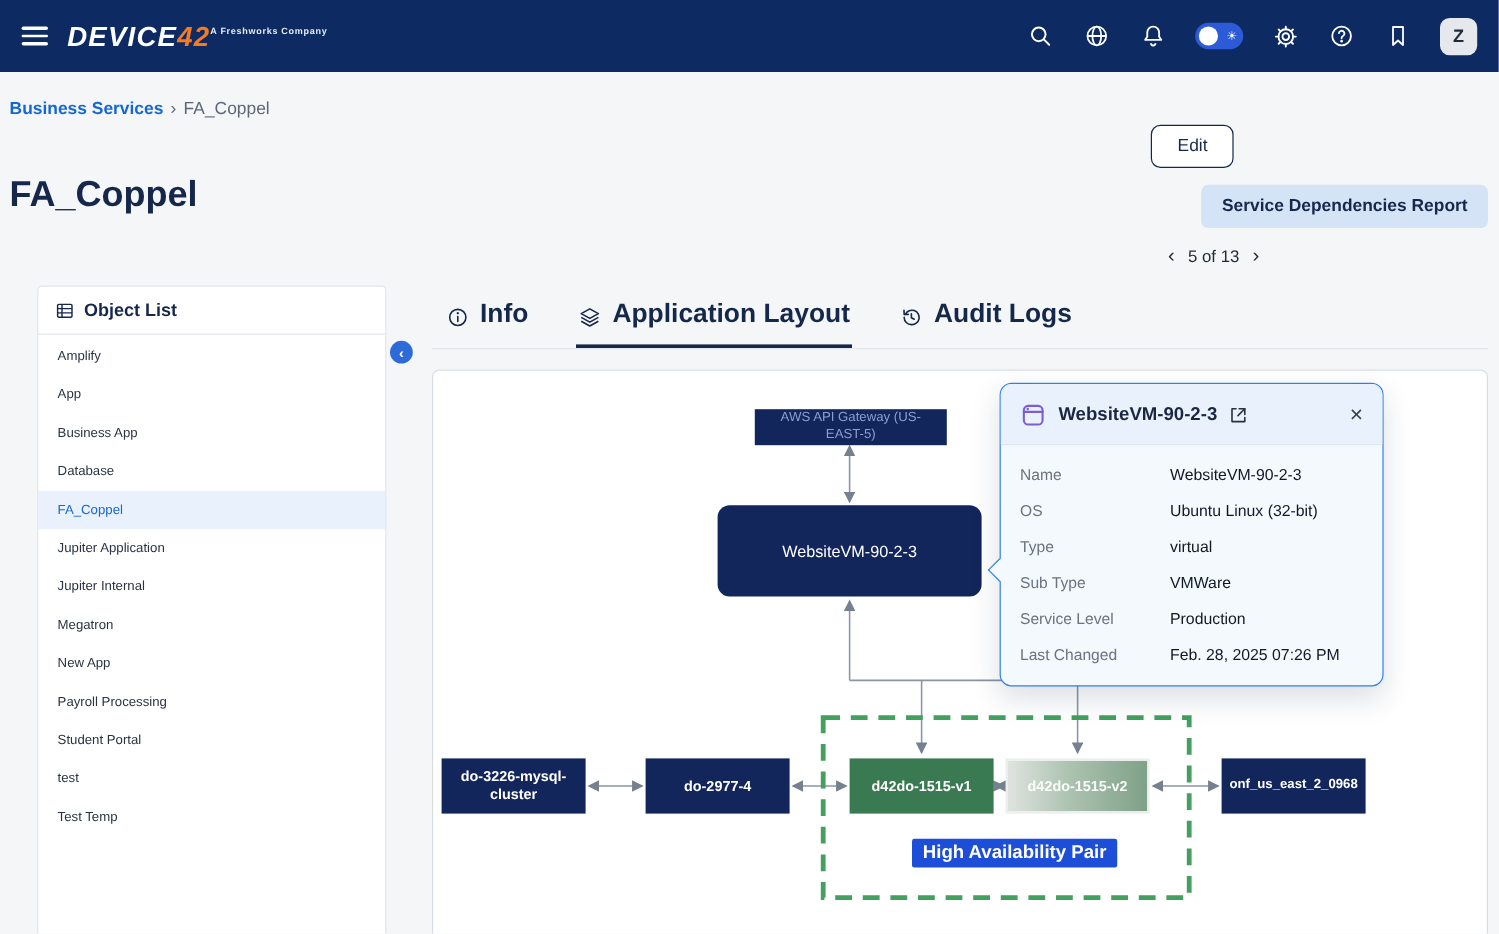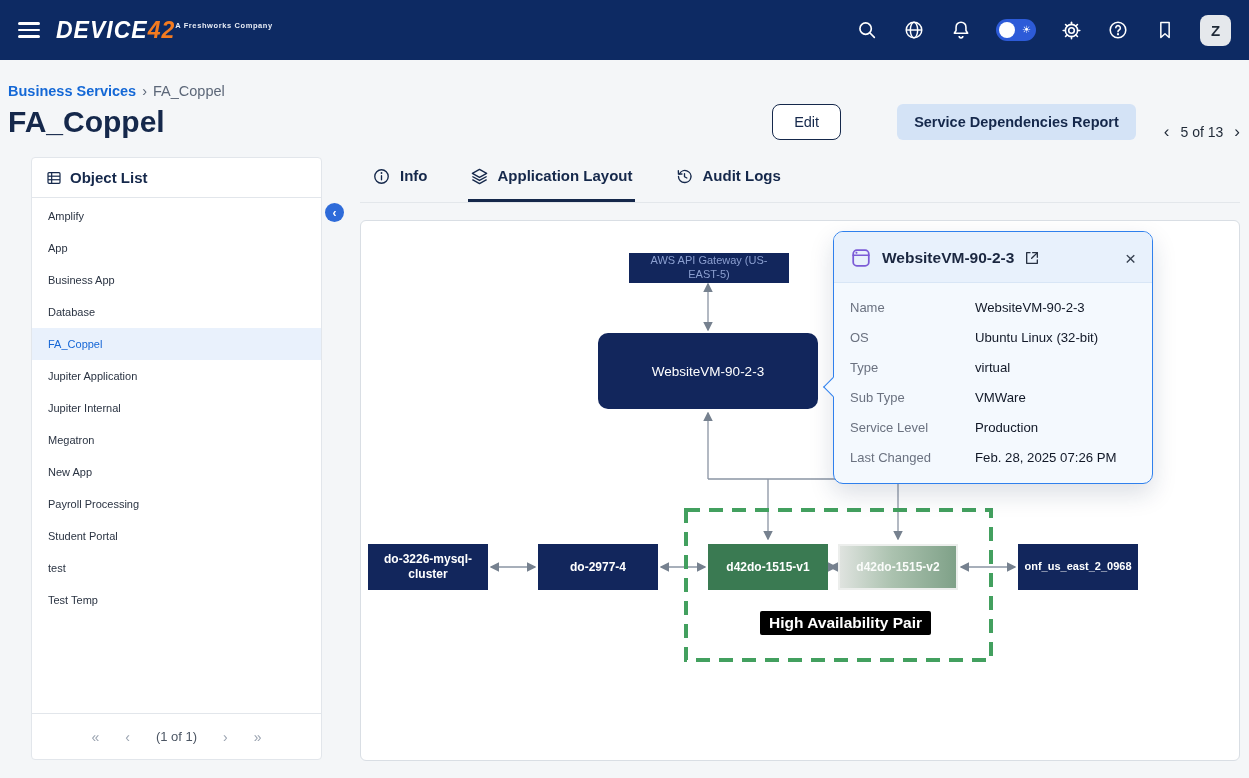--- a/index.html
+++ b/index.html
@@ -21,58 +21,58 @@
   .toggle .sun { position:absolute; right:5px; top:4.5px; font-size:10px; color:#fff; }
   .avatar { width:31px; height:31px; border-radius:8px; background:#e5e8ec; color:#1f2937; font-weight:700; font-size:15px; display:flex; align-items:center; justify-content:center; cursor:pointer; }
 
   
   .page { padding:0 9px 0 6px; }
   .crumbs { margin-top:23px; font-size:14.5px; display:flex; gap:6px; align-items:center; padding-left:2px; }
   .crumb-link { color:#1468d6; font-weight:600; cursor:pointer; }
   .crumb-sep, .crumb-cur { color:#5c6778; }
   .title-row { display:flex; align-items:center; margin-top:5px; padding-left:2px; }
   h1.page-title { font-size:30px; font-weight:800; color:#15284b; }
-  .actions { margin-left:auto; display:flex; align-items:flex-end; gap:14px; }
+  .actions { margin-left:auto; display:flex; align-items:flex-start; gap:14px;flex-direction:column; }
   .btn-edit { background:#fff; border:1.5px solid #15284b; color:#15284b; font-size:14.5px; font-weight:500; padding:9px 21px; border-radius:8px; cursor:pointer; font-family:inherit; }
   .btn-report { background:#d4e3f6; border:none; color:#15284b; font-size:14.5px; font-weight:600; padding:10px 17px; border-radius:6px; cursor:pointer; font-family:inherit;margin-left:42px; }
   .pager { display:flex; align-items:center; gap:11px; margin-left:14px; font-size:14px; color:#1f2937; }
   .pager .chev { cursor:pointer; font-size:17px; color:#1f2937; line-height:1; }
 
   
   .content { display:flex; gap:38px; margin-top:17px; position:relative;margin-left:25px; }
 
   .sidebar { width:291px; height:603px; background:#fff; border:1px solid #e2e6eb; border-radius:4px; display:flex; flex-direction:column; }
   .side-head { display:flex; align-items:center; gap:8px; padding:11px 14px; border-bottom:1px solid #e2e6eb; font-size:15px; font-weight:700; color:#15284b; }
   .side-list { padding-top:2px; }
   .side-item { padding:10px 16px; font-size:11px; color:#2a3342; cursor:pointer; }
   .side-item.active { background:#e9f1fc; color:#1566d6; }
   .side-foot { margin-top:auto; border-top:1px solid #e2e6eb; height:46px; display:flex; align-items:center; justify-content:center; gap:26px; font-size:13px; color:#9aa3b0; }
   .side-foot .pg-btn { cursor:pointer; font-size:14px; }
   .side-foot .pg-text { color:#4b5563; }
   .collapse-btn { position:absolute; left:294px; top:46px; width:19px; height:19px; border-radius:50%; background:#2e6bd9; color:#fff; border:none; font-size:12px; font-weight:700; line-height:1; display:flex; align-items:center; justify-content:center; cursor:pointer; z-index:4; }
 
   .main { flex:1; display:flex; flex-direction:column; min-width:0; }
   .tabs { display:flex; gap:38px; border-bottom:1px solid #e3e7eb; padding:0 10px; }
-  .tab { display:flex; align-items:flex-start; gap:9px; font-size:15px; font-weight:700; color:#15284b; padding:10px 2px 13px; cursor:pointer; border-bottom:3px solid transparent; }
+  .tab { display:flex; align-items:flex-end; gap:9px; font-size:22px; font-weight:700; color:#15284b; padding:10px 2px 13px; cursor:pointer; border-bottom:3px solid transparent; }
   .tab.active { border-bottom-color:#15284b; }
 
   
   .canvas { margin-top:17px; background:#fff; border:1px solid #d9dee4; border-radius:6px; position:relative; height:541px; overflow:hidden; }
   .canvas svg.wires { position:absolute; inset:0; z-index:1; }
   .node { position:absolute; display:flex; align-items:center; justify-content:center; text-align:center; color:#fff; z-index:2; cursor:pointer; }
   .node-navy { background:#12265c; }
   .node-gateway { left:268px; top:32px; width:160px; height:30px; font-size:11px; color:#8b9fd0; line-height:1.25; padding:0 6px; }
   .node-vm { left:237px; top:112px; width:220px; height:76px; border-radius:10px; font-size:13.5px; font-weight:500; }
   .node-bottom { top:323px; width:120px; height:46px; font-size:12px; font-weight:700; line-height:1.25; padding:0 4px; }
   .node-mysql { left:7px; }
   .node-2977 { left:177px; }
   .node-v1 { left:347px; background:#3a7a52; }
   .node-v2 { left:477px; background:linear-gradient(90deg,#dfe3df 0%,#abc2af 45%,#7fa188 100%); color:#fafcfa; border:2px solid #eceeec; }
   .node-onf { left:657px; font-size:11px; overflow:hidden; white-space:nowrap; padding:0 2px; }
-  .ha-label { position:absolute; left:399px; top:390px; background:#000000; color:#fff; font-size:15.5px; font-weight:700; padding:3px 9px; z-index:3; border-radius:2px; }
+  .ha-label { position:absolute; left:399px; top:390px; background:#1d4ed8; color:#fff; font-size:15.5px; font-weight:700; padding:3px 9px; z-index:3; border-radius:2px; }
 
   
   .popup { position:absolute; left:472px; top:10px; width:320px; background:#f4f9fe; border:1.5px solid #2f80ed; border-radius:10px; box-shadow:0 10px 24px rgba(20,40,80,.15); z-index:5; }
   .popup-pointer { position:absolute; left:-8px; top:148px; width:14px; height:14px; background:#f4f9fe; border-left:1.5px solid #2f80ed; border-bottom:1.5px solid #2f80ed; transform:rotate(45deg); }
   .popup-head { display:flex; align-items:center; gap:10px; padding:15px 16px 13px; background:#e8f1fc; border-bottom:1px solid #d8e6f6; border-radius:9px 9px 0 0; }
   .popup-title { font-size:15.5px; font-weight:700; color:#1b2740; }
   .popup-ext { cursor:pointer; display:flex; }
   .popup-close { margin-left:auto; font-size:19px; color:#374151; cursor:pointer; line-height:1; }
   .popup-body { padding:9px 0 11px; }
   .popup-row { display:flex; padding:7.5px 16px; font-size:13px; }

